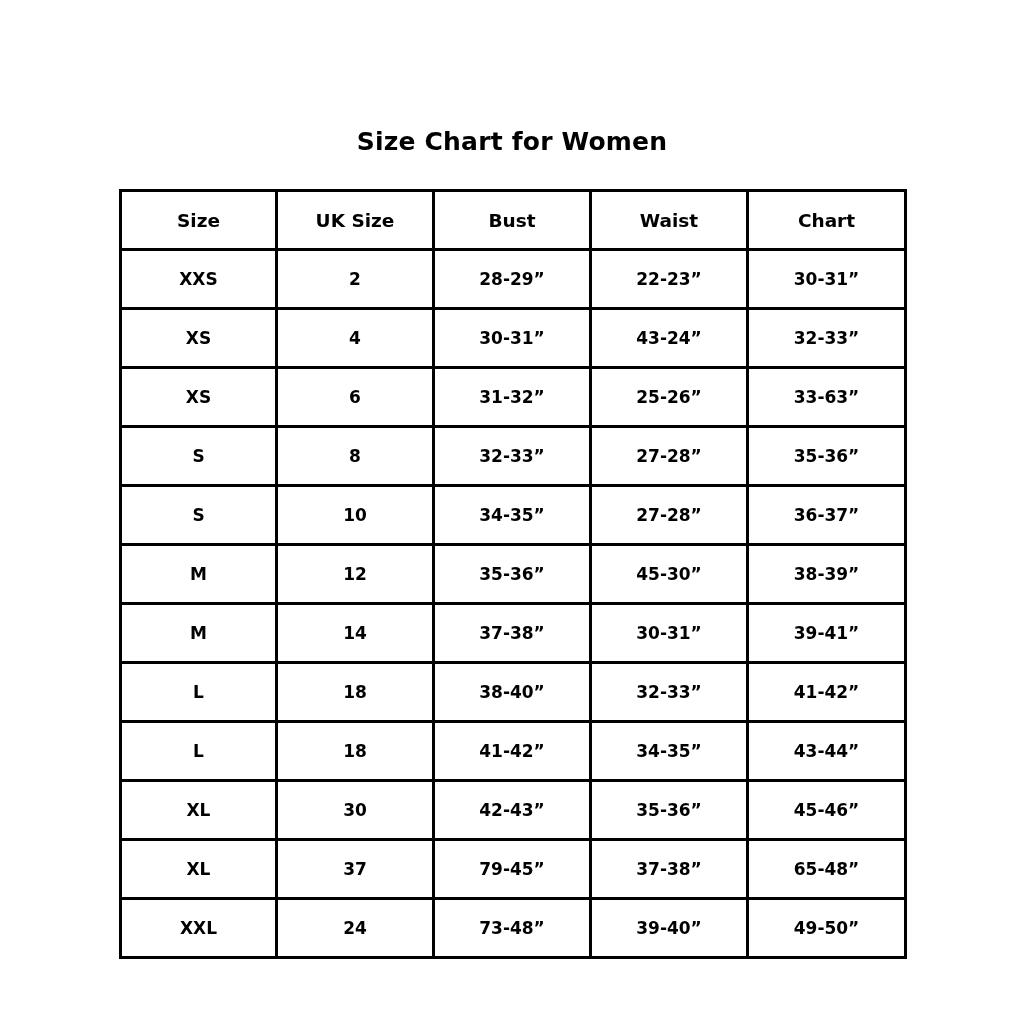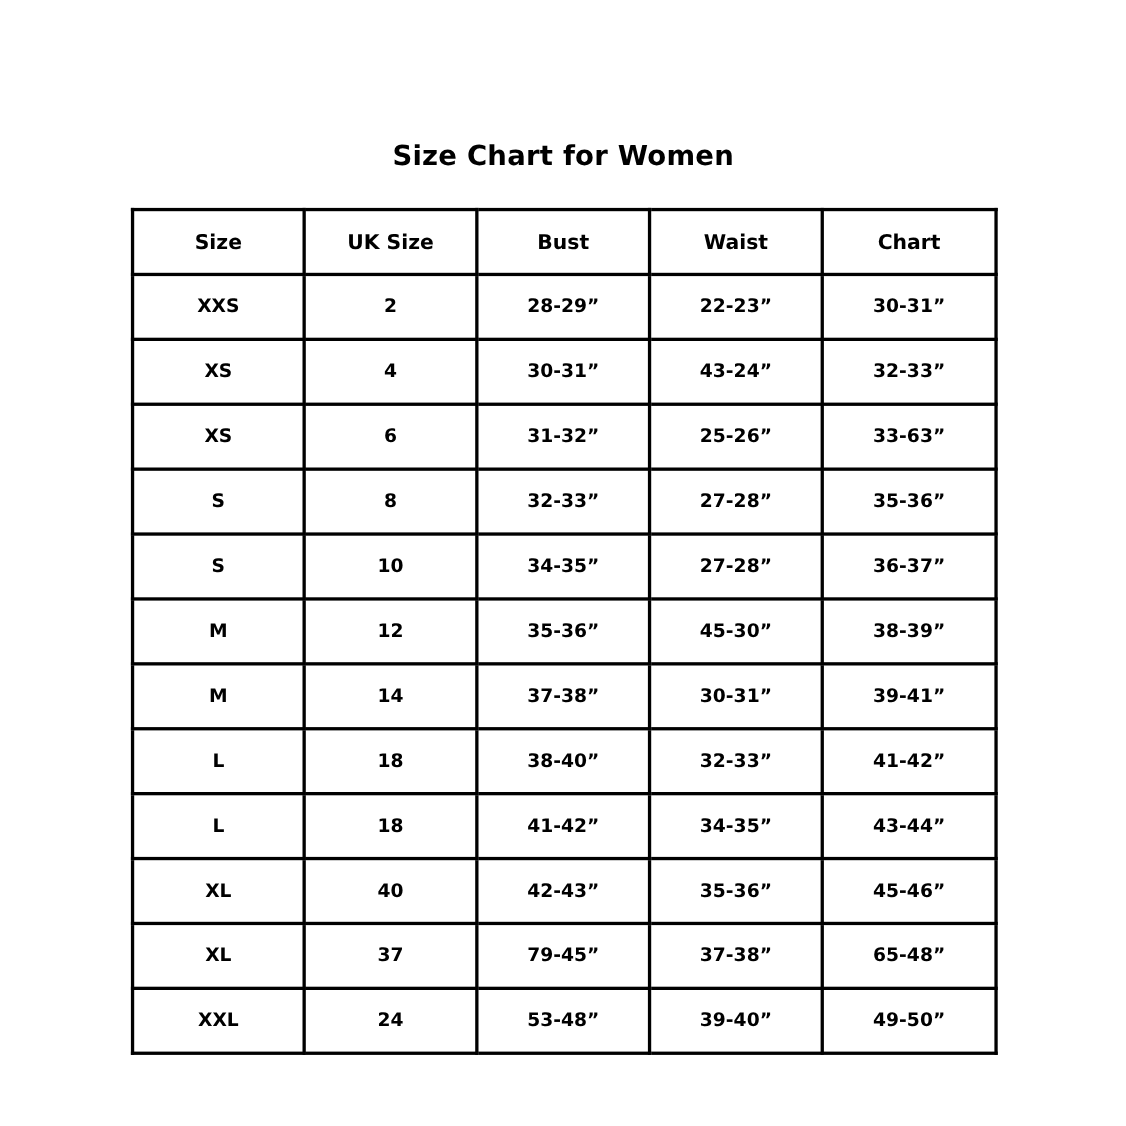--- a/index.html
+++ b/index.html
@@ -148,36 +148,36 @@
         </tr>
         <tr>
           <td>L</td>
           <td>18</td>
           <td>41-42”</td>
           <td>34-35”</td>
           <td>43-44”</td>
         </tr>
         <tr>
           <td>XL</td>
-          <td>40</td>
+          <td>30</td>
           <td>42-43”</td>
           <td>35-36”</td>
           <td>45-46”</td>
         </tr>
         <tr>
           <td>XL</td>
           <td>37</td>
           <td>79-45”</td>
           <td>37-38”</td>
           <td>65-48”</td>
         </tr>
         <tr>
           <td>XXL</td>
           <td>24</td>
-          <td>53-48”</td>
+          <td>73-48”</td>
           <td>39-40”</td>
           <td>49-50”</td>
         </tr>
       </tbody>
     </table>
   </div>
 
 </div>
 
 </body></html>

